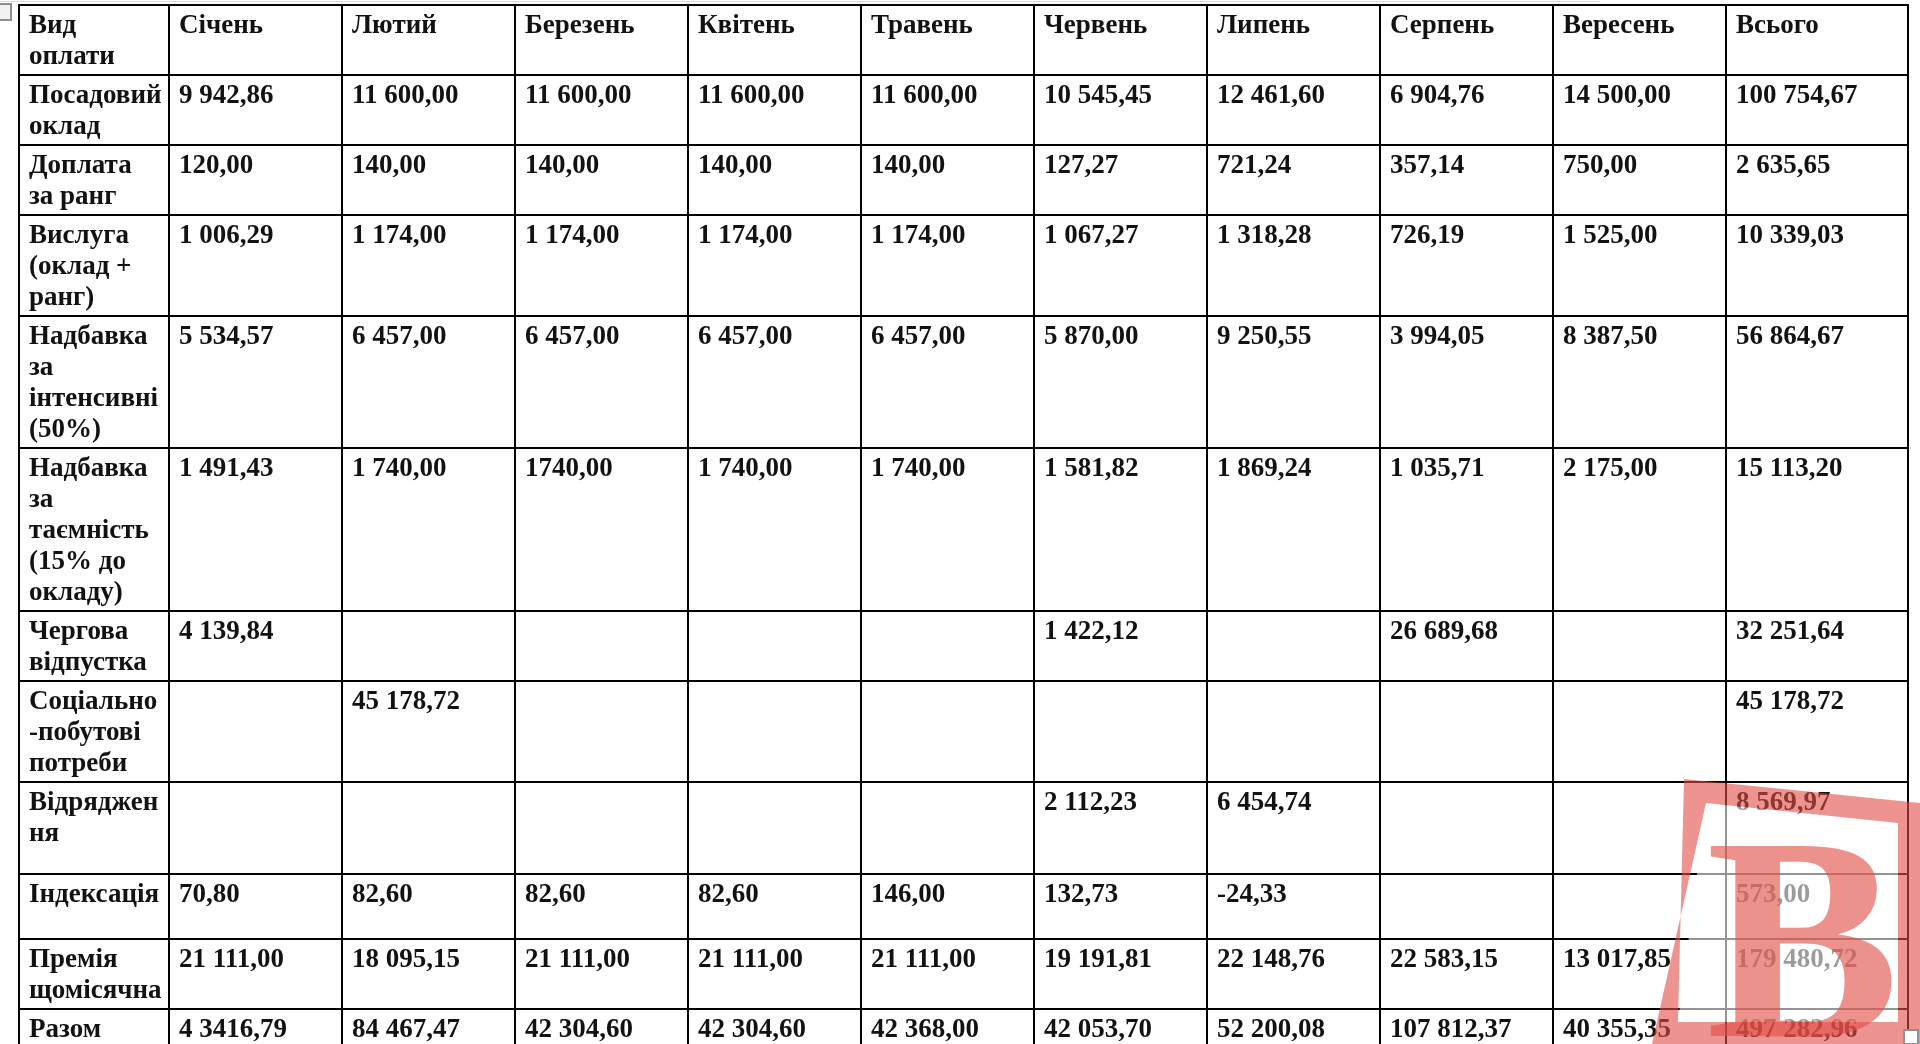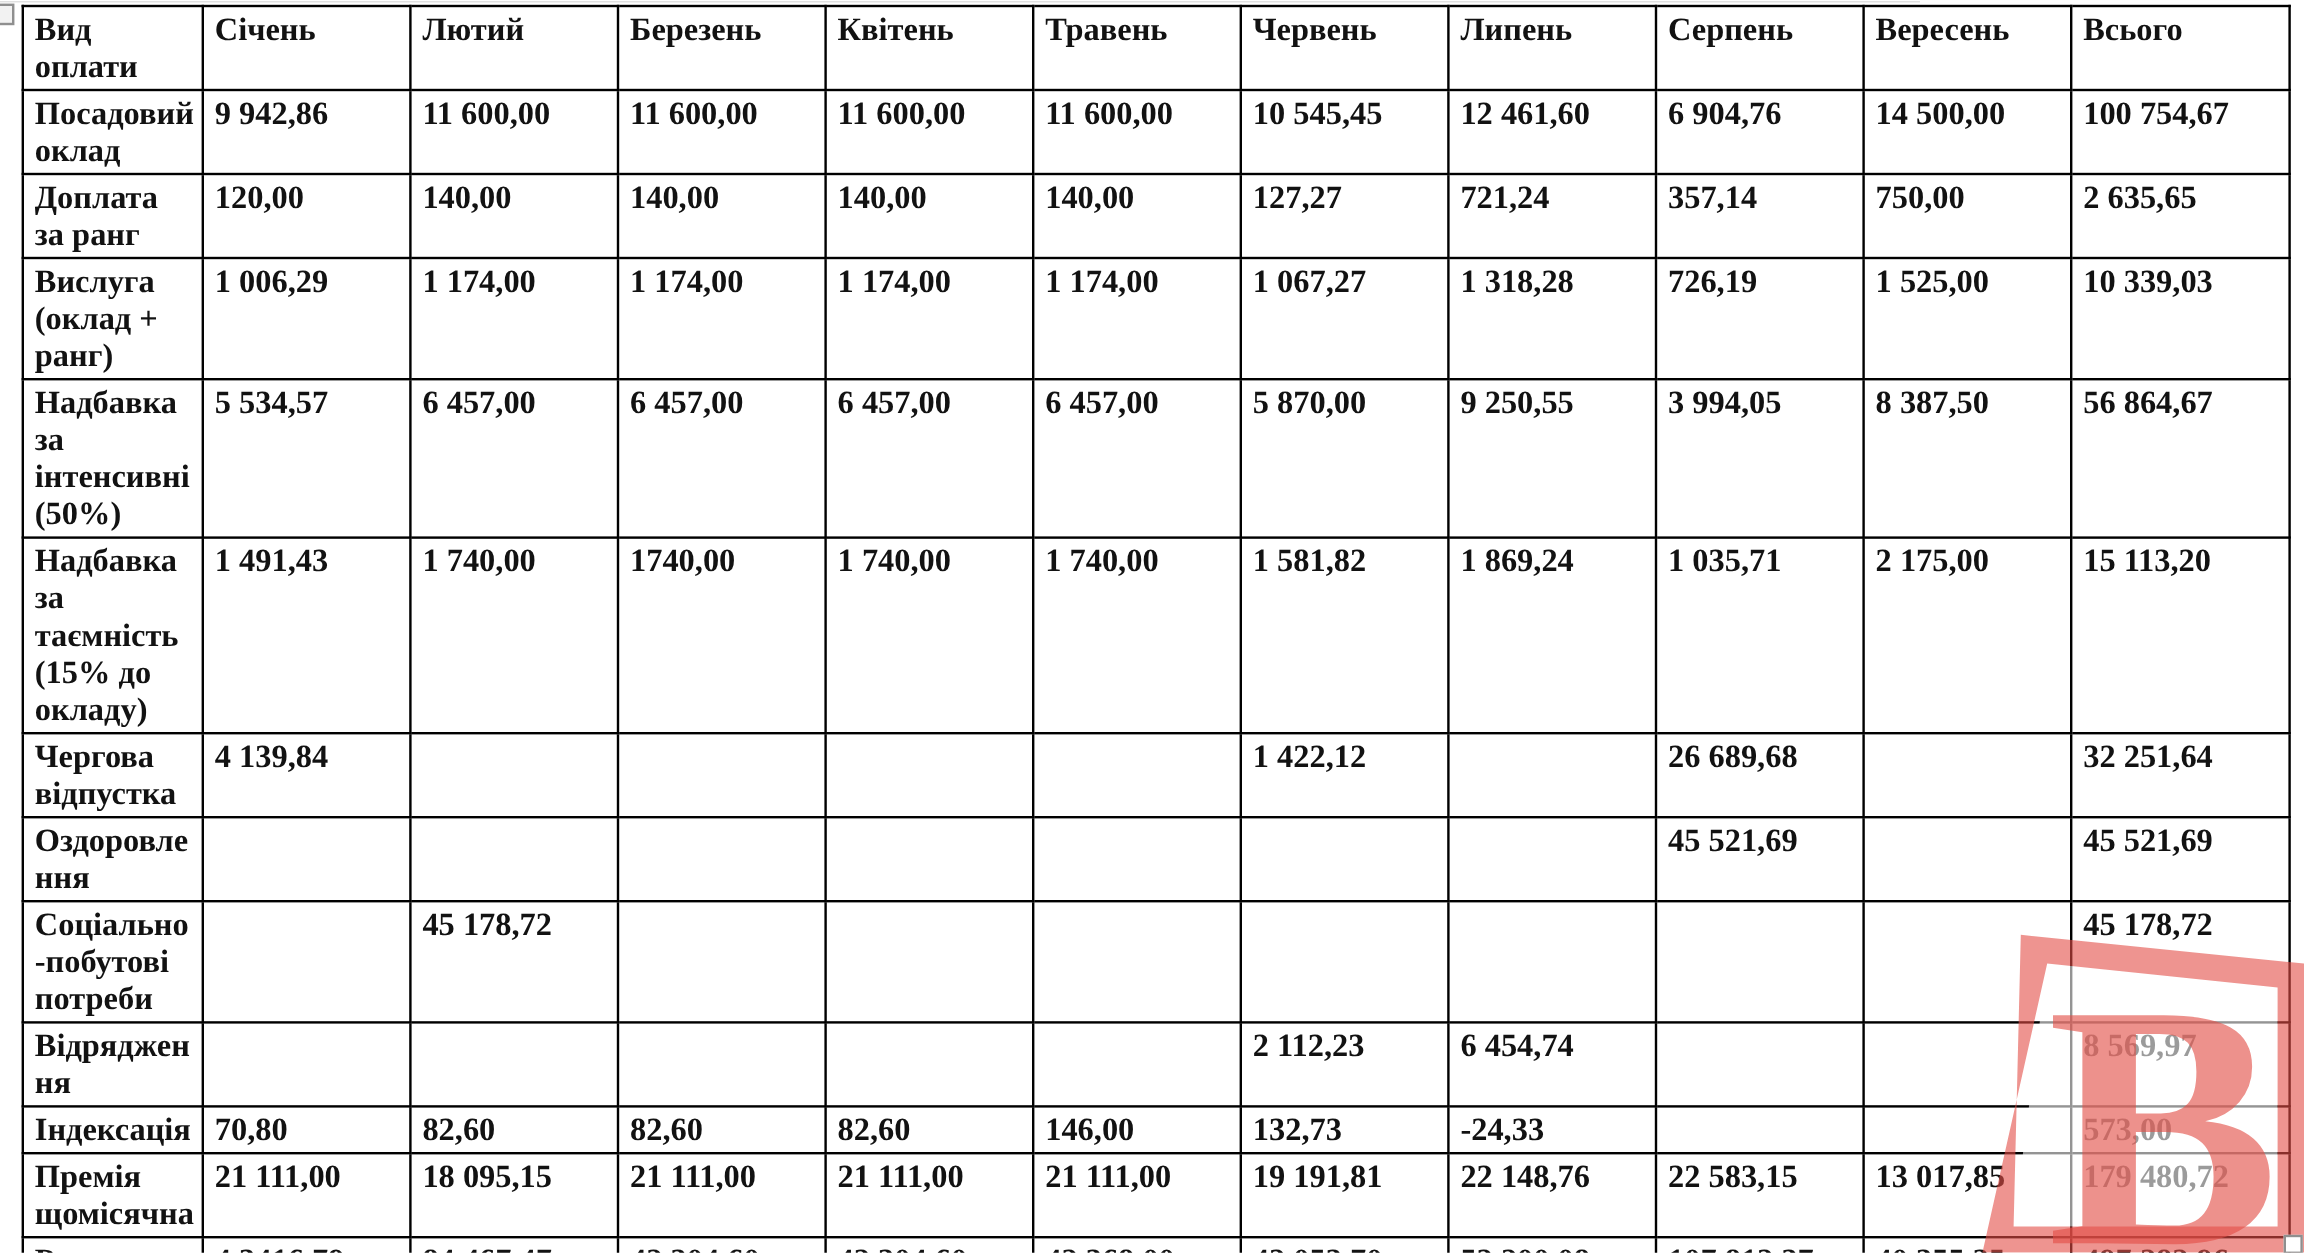--- a/index.html
+++ b/index.html
@@ -156,33 +156,20 @@
         <td></td>
         <td></td>
         <td></td>
         <td>1 422,12</td>
         <td></td>
         <td>26 689,68</td>
         <td></td>
         <td>32 251,64</td>
       </tr>
       <tr>
-        <td>Оздоровлення</td>
-        <td></td>
-        <td></td>
-        <td></td>
-        <td></td>
-        <td></td>
-        <td></td>
-        <td></td>
-        <td>45 521,69</td>
-        <td></td>
-        <td>45 521,69</td>
-      </tr>
-      <tr>
         <td>Соціально-побутові потреби</td>
         <td></td>
         <td>45 178,72</td>
         <td></td>
         <td></td>
         <td></td>
         <td></td>
         <td></td>
         <td></td>
         <td></td>

